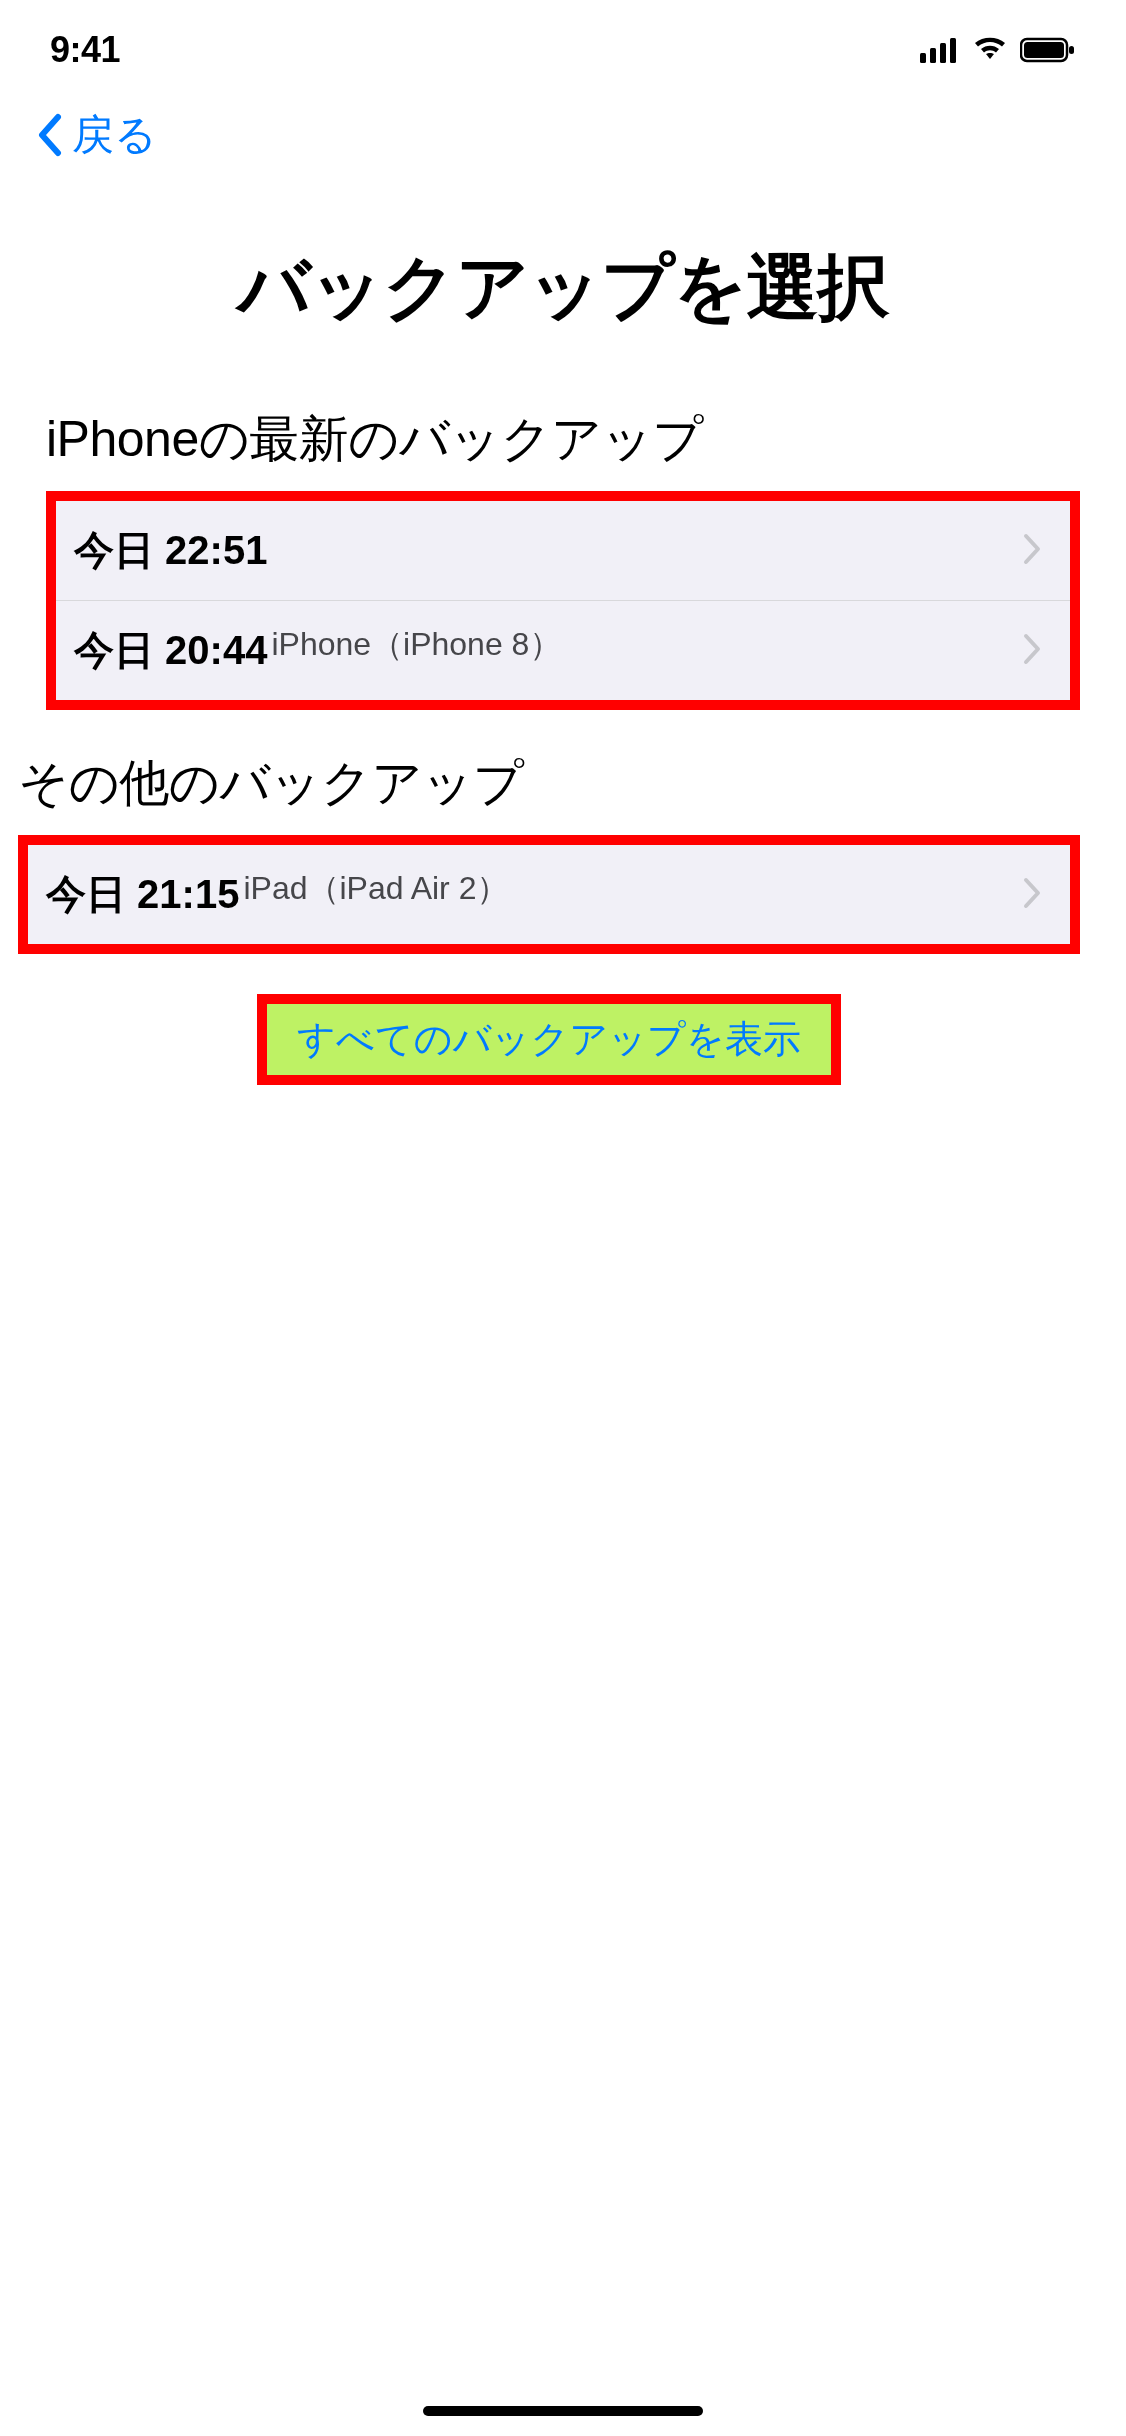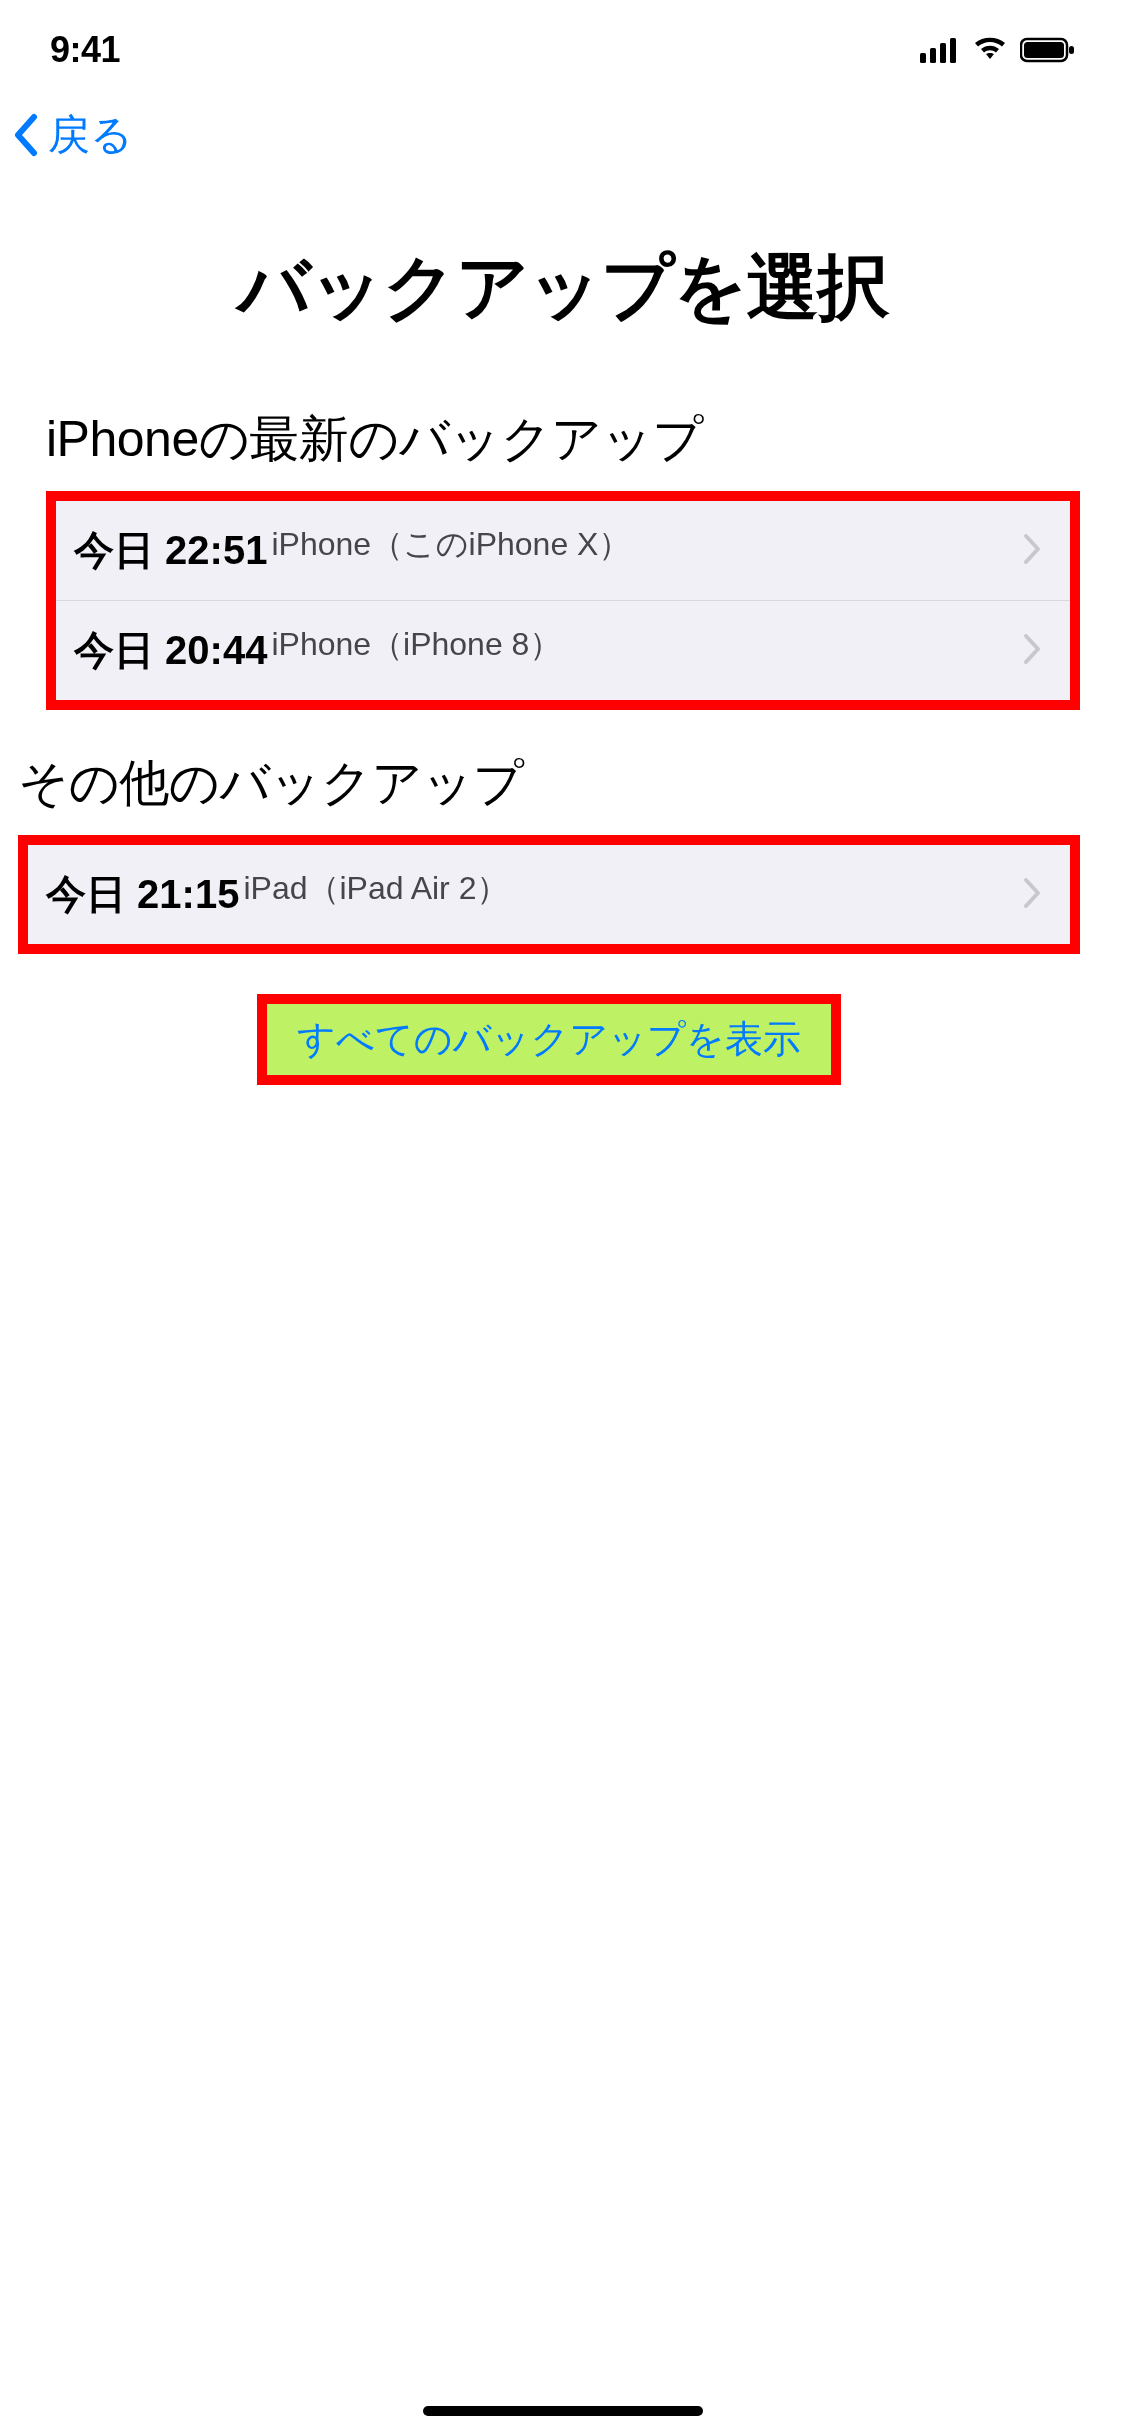--- a/index.html
+++ b/index.html
@@ -28,21 +28,21 @@
       letter-spacing: -0.5px;
     }
     .status-icons {
       display: flex;
       align-items: center;
       gap: 12px;
     }
     .nav-bar {
       display: flex;
       align-items: center;
-      padding: 20px 12px;
+      padding: 20px 36px;
       height: 90px;
     }
     .back-btn {
       display: flex;
       align-items: center;
       color: #007aff;
       font-size: 42px;
       gap: 8px;
     }
     .back-chevron {
@@ -162,21 +162,20 @@
 </div>
 
 <h1 class="page-title">バックアップを選択</h1>
 
 <div class="section">
   <div class="section-header">iPhoneの最新のバックアップ</div>
   <div class="highlight-box">
     <div class="backup-row">
       <div class="backup-info">
         <div class="backup-timestamp">今日 22:51</div>
-        <div class="backup-device">iPhone（このiPhone X）</div>
       </div>
       <span class="chevron-right">
         <svg width="20" height="34" viewBox="0 0 20 34">
             <path d="M4 4 L16 17 L4 30" fill="none" stroke="#c7c7cc" stroke-width="4" stroke-linecap="round" stroke-linejoin="round"></path>
           </svg>
       </span>
     </div>
     <div class="backup-row">
       <div class="backup-info">
         <div class="backup-timestamp">今日 20:44</div>

